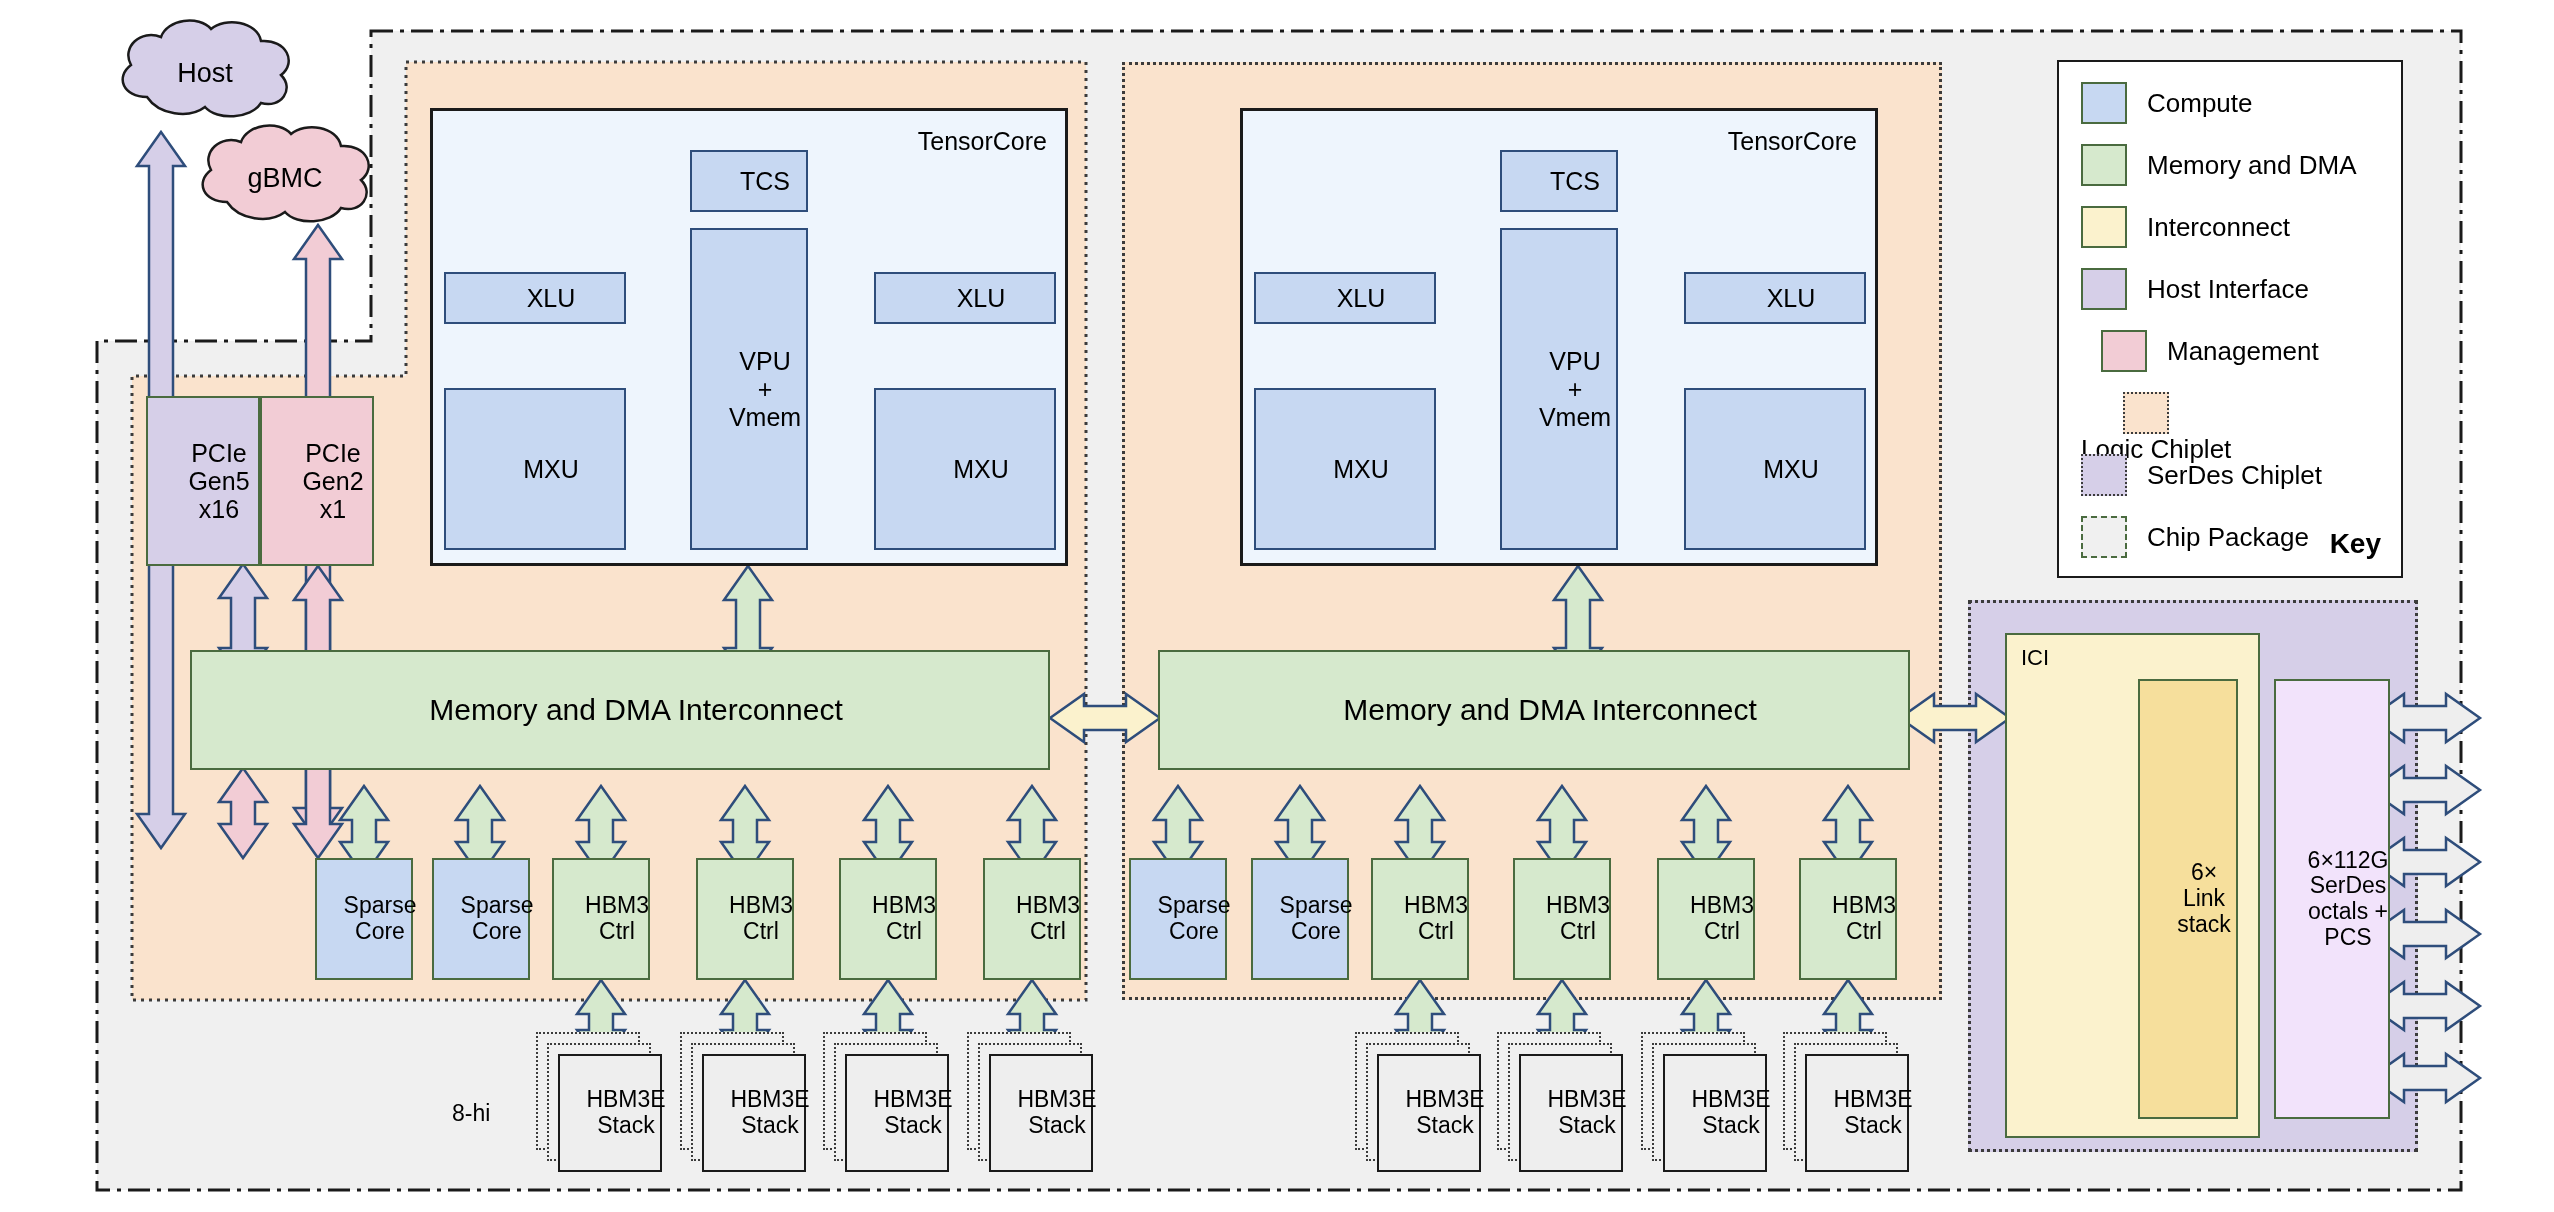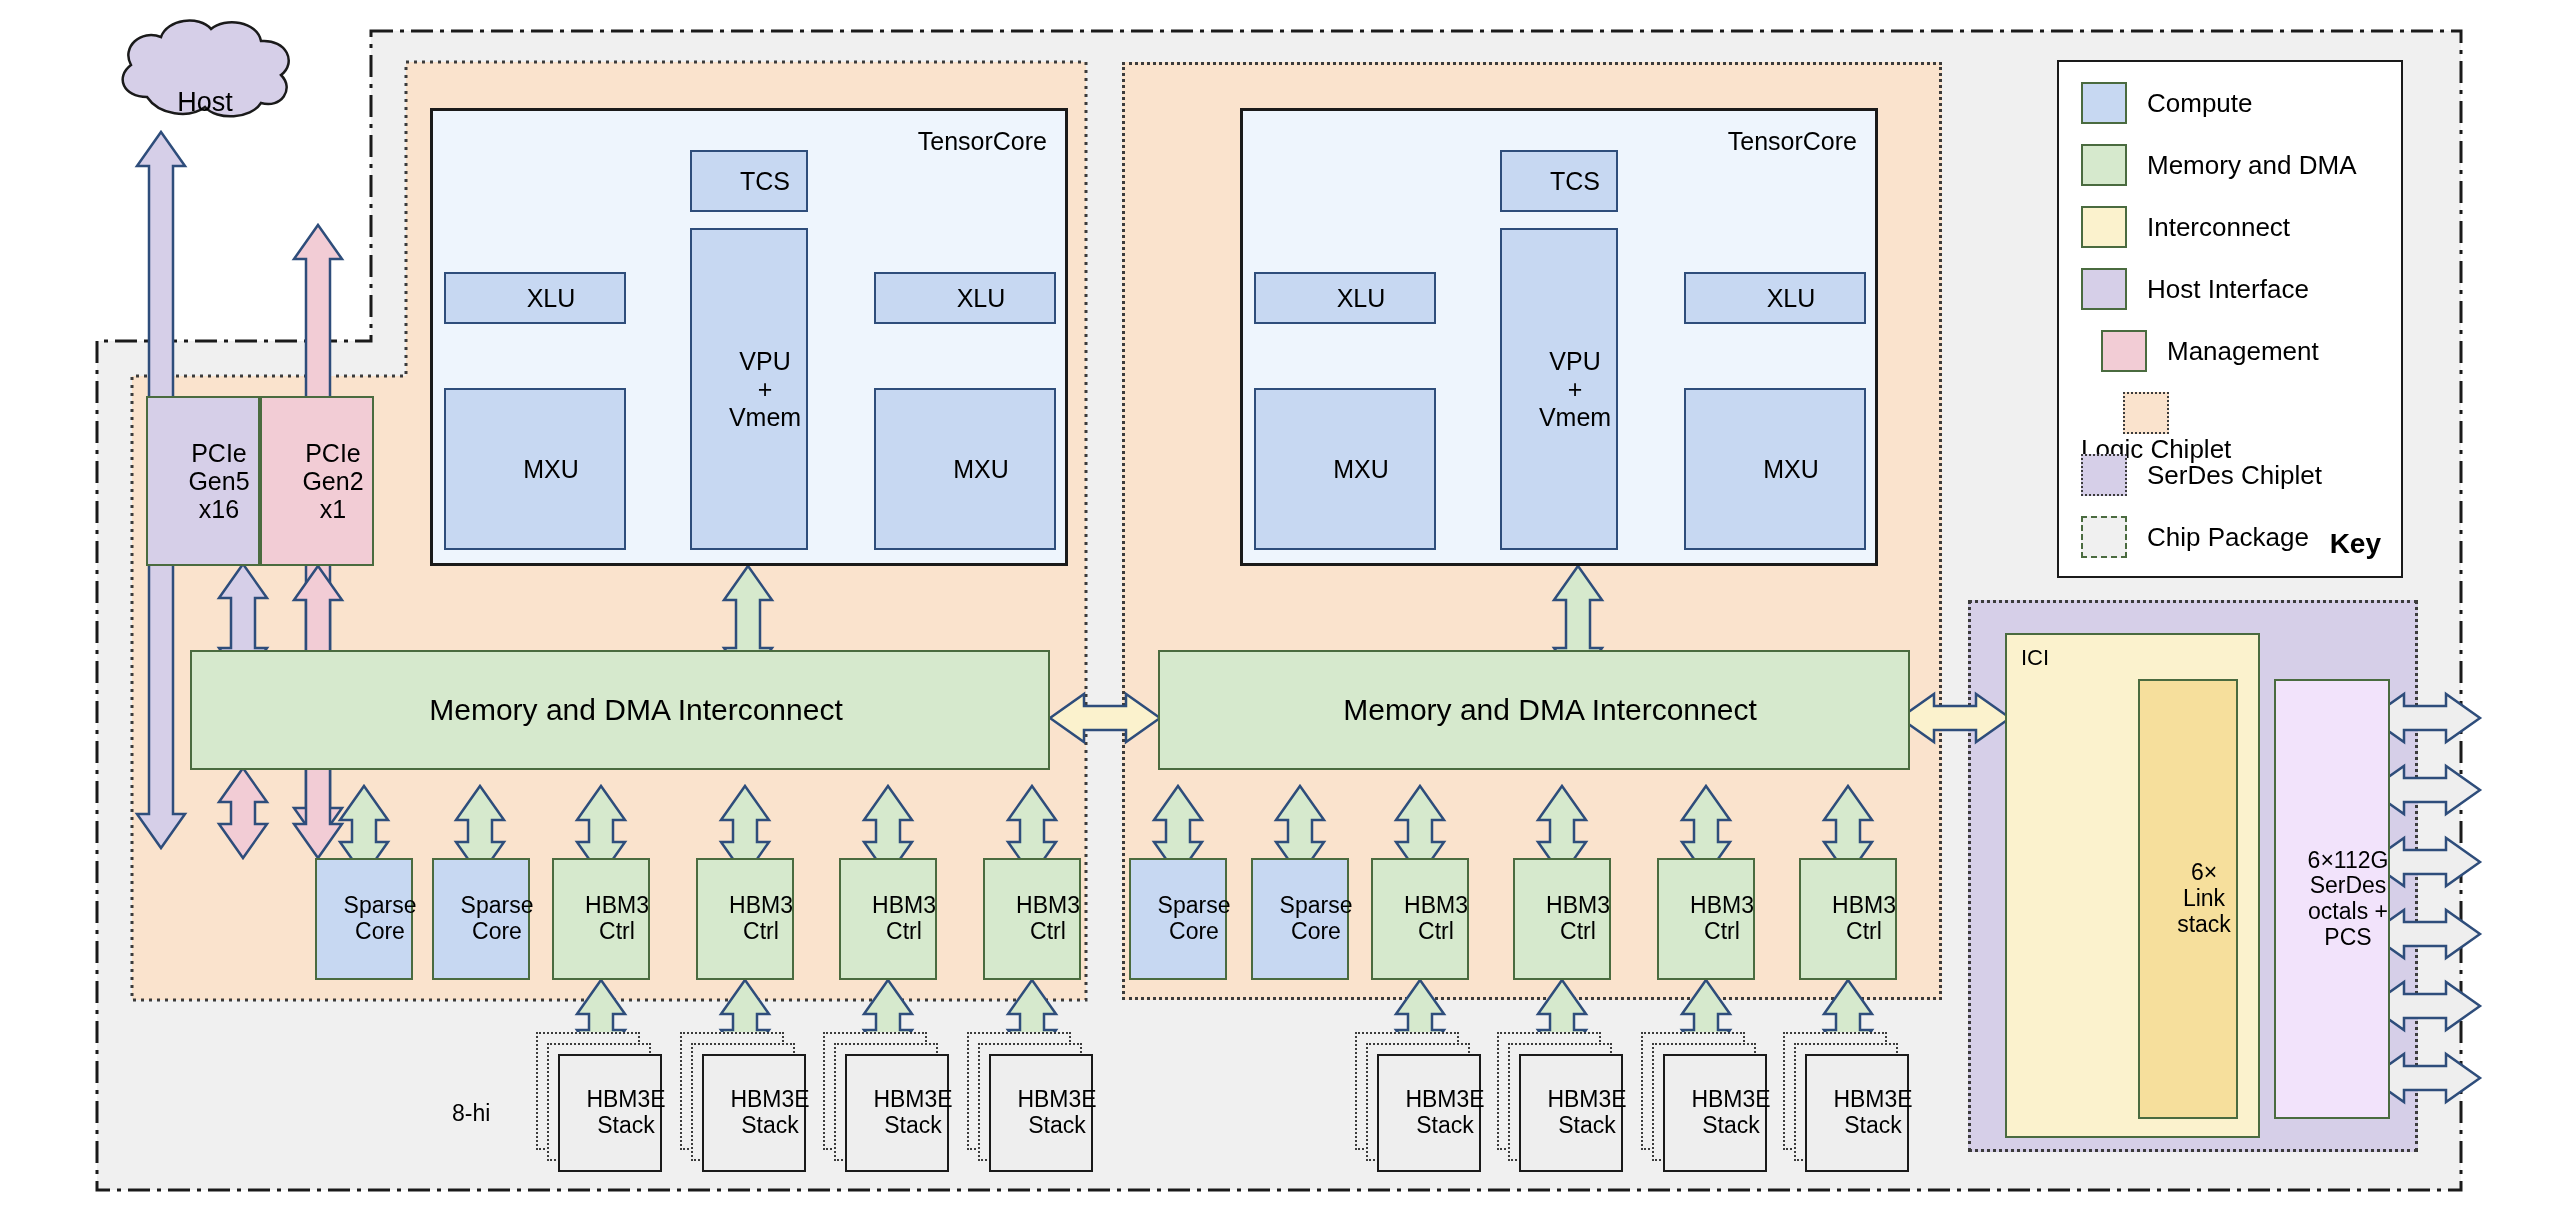--- a/index.html
+++ b/index.html
@@ -33,21 +33,21 @@
 
   
   .key-box{background:#fff;border:2px solid #1a1a1a;}
   .key-row{position:absolute;display:flex;align-items:center;}
   .key-sw{width:46px;height:42px;border:2px solid #4a6b3f;margin-right:20px;box-sizing:border-box;}
   .key-txt{font-size:26px;}
   .key-title{position:absolute;font-size:28px;font-weight:bold;}
 
   
   .cloud{position:absolute;}
-  .cloud-txt{position:absolute;width:100%;text-align:center;font-size:27px;margin-top:29px;}
+  .cloud-txt{position:absolute;width:100%;text-align:center;font-size:27px;}
 
   svg{display:block;overflow:visible;}
 </style>
 </head>
 <body>
 
 <div id="root">
 
   <svg class="abs" style="left:0;top:0;width:2554px;height:1212px;">
 
@@ -64,20 +64,28 @@
 
   <div class="cloud" style="left:105px;top:15px;width:200px;height:110px;">
     <svg width="200" height="110" viewBox="0 0 200 110">
       <path d="M42,82 C18,82 10,62 26,50 C16,32 36,14 56,22 C62,4 94,0 106,14
                C120,2 152,6 156,26 C182,24 192,48 176,60 C190,74 176,94 156,88
                C146,104 112,106 100,92 C84,104 54,100 42,82 Z" fill="#d6cfe8" stroke="#1a1a1a" stroke-width="2.5"></path>
     </svg>
     <div class="cloud-txt" style="top:43px;">Host</div>
   </div>
 
+  <div class="cloud" style="left:185px;top:120px;width:200px;height:110px;">
+    <svg width="200" height="110" viewBox="0 0 200 110">
+      <path d="M42,82 C18,82 10,62 26,50 C16,32 36,14 56,22 C62,4 94,0 106,14
+               C120,2 152,6 156,26 C182,24 192,48 176,60 C190,74 176,94 156,88
+               C146,104 112,106 100,92 C84,104 54,100 42,82 Z" fill="#f2ccd5" stroke="#1a1a1a" stroke-width="2.5"></path>
+    </svg>
+    <div class="cloud-txt" style="top:43px;">gBMC</div>
+  </div>
 
   <svg class="abs" style="left:0;top:0;width:2554px;height:1212px;pointer-events:none;">
     <defs>
       
     </defs>
     <g stroke="#2e4d7b" stroke-width="2.5" stroke-linejoin="miter">
 
       <path d="M161,132 L185,166 L173,166 L173,814 L185,814 L161,848 L137,814 L149,814 L149,166 L137,166 Z" fill="#d6cfe8"></path>
 
       <path d="M318,225 L342,259 L330,259 L330,808 L342,808 L318,842 L294,808 L306,808 L306,259 L294,259 Z" fill="#f2ccd5"></path>

